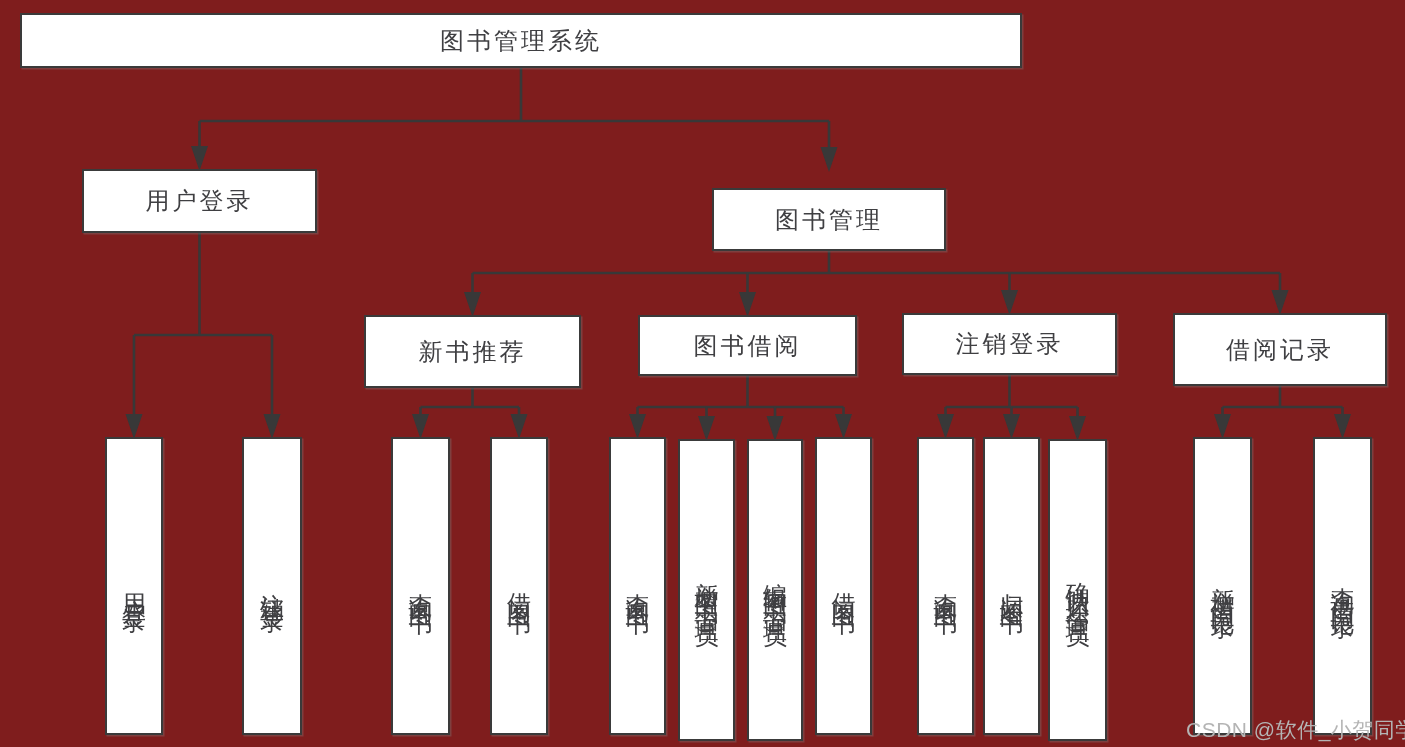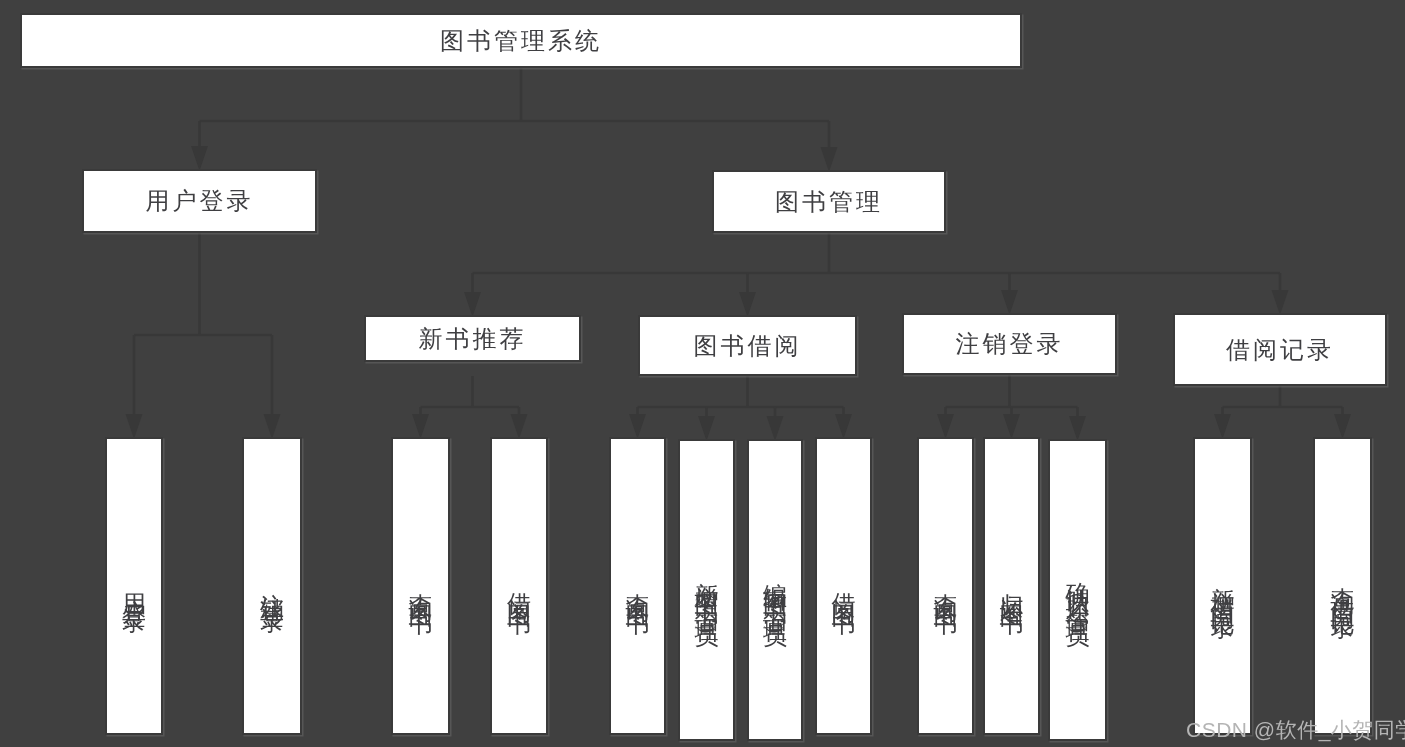--- a/index.html
+++ b/index.html
@@ -1,19 +1,19 @@
 <!DOCTYPE html>
 <html><head>
 <meta charset="utf-8">
 <style>
   html,body{margin:0;padding:0;background:#ffffff;}
   .canvas{
     position:relative;
     width:1405px;height:747px;
-    background:#404040;
+    background:#7f1d1d;
     font-family:"Liberation Sans","DejaVu Sans",sans-serif;
     overflow:hidden;
   }
   .connectors{position:absolute;left:0;top:0;z-index:1;}
   .node{
     position:absolute;z-index:2;
     box-sizing:border-box;
     border:2.4px solid #3a3a3a;
     background:#ffffff;
     display:flex;align-items:center;justify-content:center;
@@ -94,24 +94,24 @@
       <path d="M 1342.5 407 V 420" fill="none" stroke="#383838" stroke-width="2.6"></path>
       <path d="M 1334 414 L 1351 414 L 1342.5 439 Z" fill="#383838"></path>
     </svg>
   <div>
       <div class="node horizontal" style="left: 20px; top: 13px; width: 1002px; height: 55px;">
         <span class="label">图书管理系统</span>
       </div>
       <div class="node horizontal" style="left: 82px; top: 169px; width: 235px; height: 64px;">
         <span class="label">用户登录</span>
       </div>
-      <div class="node horizontal" style="left: 712px; top: 170px; width: 234px; height: 63px;">
+      <div class="node horizontal" style="left: 712px; top: 188px; width: 234px; height: 63px;">
         <span class="label">图书管理</span>
       </div>
-      <div class="node horizontal" style="left: 364px; top: 315px; width: 217px; height: 47px;">
+      <div class="node horizontal" style="left: 364px; top: 315px; width: 217px; height: 73px;">
         <span class="label">新书推荐</span>
       </div>
       <div class="node horizontal" style="left: 638px; top: 315px; width: 219px; height: 61px; align-items: center;">
         <span class="label">图书借阅</span>
       </div>
       <div class="node horizontal" style="left: 902px; top: 313px; width: 215px; height: 62px;">
         <span class="label">注销登录</span>
       </div>
       <div class="node horizontal" style="left: 1173px; top: 313px; width: 214px; height: 73px;">
         <span class="label">借阅记录</span>

